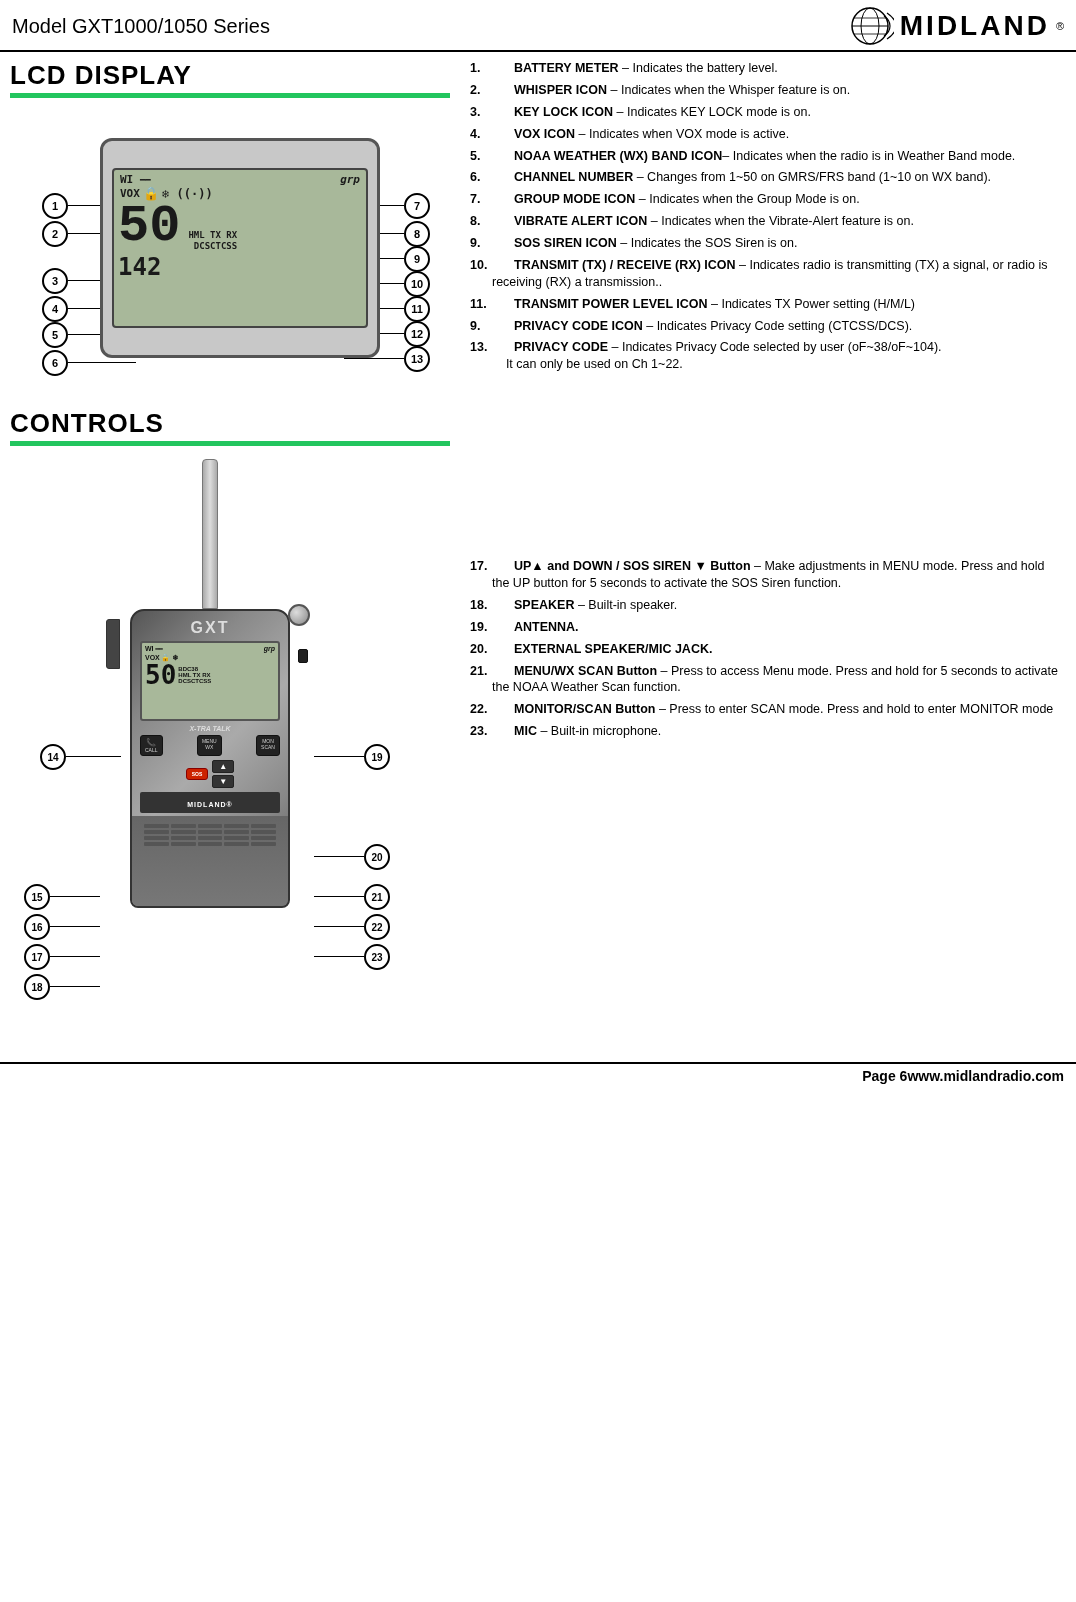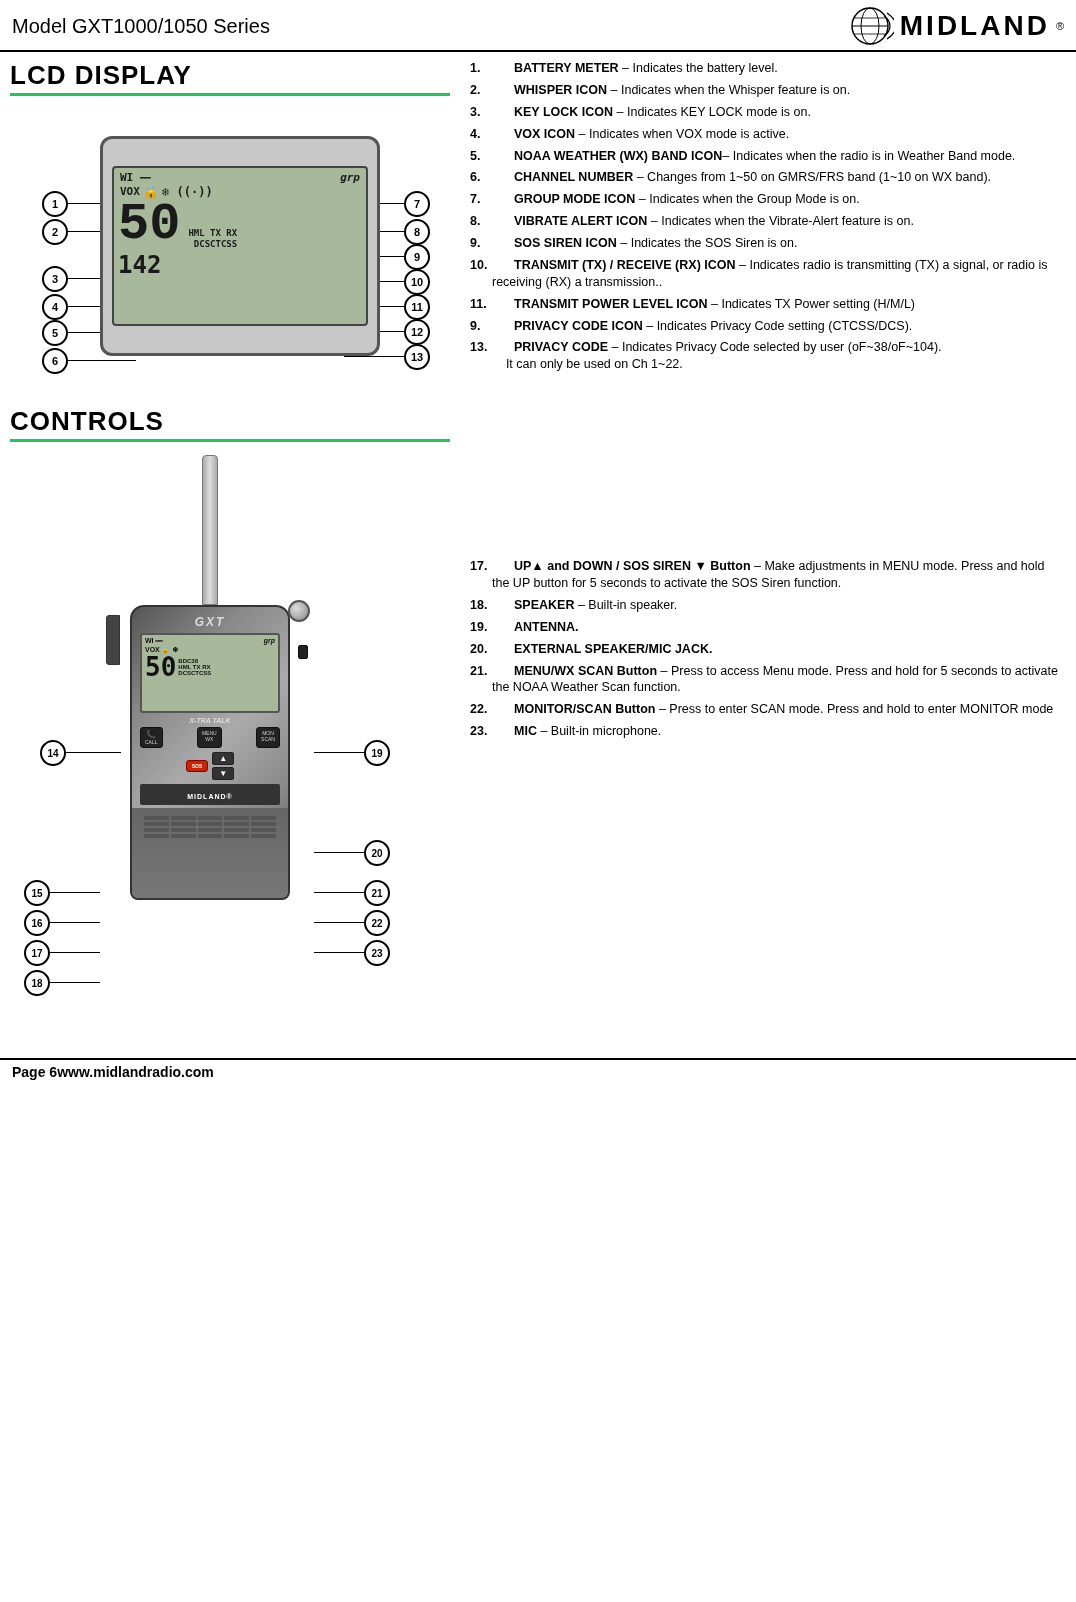--- a/index.html
+++ b/index.html
@@ -47,21 +47,21 @@
     .right-col {
       flex: 1;
       padding: 8px 14px 8px 10px;
     }
 
     
     .section-title {
       font-size: 26px;
       font-weight: 900;
       letter-spacing: 1px;
-      border-bottom: 3px solid #22c55e;
+      border-bottom: 5px solid #22c55e;
       padding-bottom: 2px;
       margin-bottom: 8px;
     }
 
     
     .lcd-diagram-area {
       position: relative;
       width: 420px;
       height: 290px;
       margin: 10px auto 0 auto;
@@ -178,21 +178,21 @@
       font-weight: 900;
       margin-left: 22px;
     }
     .desc-text {
       flex: 1;
     }
 
     
     .footer {
       display: flex;
-      justify-content: flex-start;
+      justify-content: flex-end;
       align-items: center;
       border-top: 2px solid #000;
       padding: 4px 12px;
       margin-top: auto;
       position: absolute;
       bottom: 0;
       left: 0;
       right: 0;
     }
     .footer-page {
@@ -357,21 +357,21 @@
 
         <div class="ctrl-callout" style="right:50px;top:490px;">23</div>
         <div style="position:absolute;right:76px;top:502px;width:50px;height:1px;background:#000;"></div>
 
         <div style="position:absolute;left:100px;top:5px;width:180px;">
 
           <div style="width:16px;height:150px;background:linear-gradient(to right,#aaa,#ddd,#aaa);border-radius:4px 4px 0 0;border:1px solid #777;margin:0 auto;"></div>
 
           <div style="width:160px;background:linear-gradient(135deg,#555,#888,#aaa,#888,#555);border-radius:14px 14px 8px 8px;border:2px solid #333;margin:0 auto;padding:8px 8px 0 8px;position:relative;">
 
-            <div style="text-align:center;color:#ddd;font-size:12px;font-weight:900;letter-spacing:2px;font-style:italic;">GXT</div>
+            <div style="text-align:center;color:#ddd;font-size:16px;font-weight:900;letter-spacing:2px;">GXT</div>
 
             <div style="background:#a8b89a;border:2px solid #555;border-radius:3px;height:80px;margin:4px 0;position:relative;overflow:hidden;">
               <div style="font-size:7px;font-weight:bold;padding:2px 3px;color:#111;display:flex;justify-content:space-between;">
                 <span>WI <span style="font-size:6px;">━━</span></span>
                 <span style="font-style:italic;">grp</span>
               </div>
               <div style="font-size:7px;font-weight:bold;padding:0 3px;color:#111;display:flex;gap:2px;">
                 <span>VOX</span>
                   <span>🔒</span>
                   <span>❄</span>

